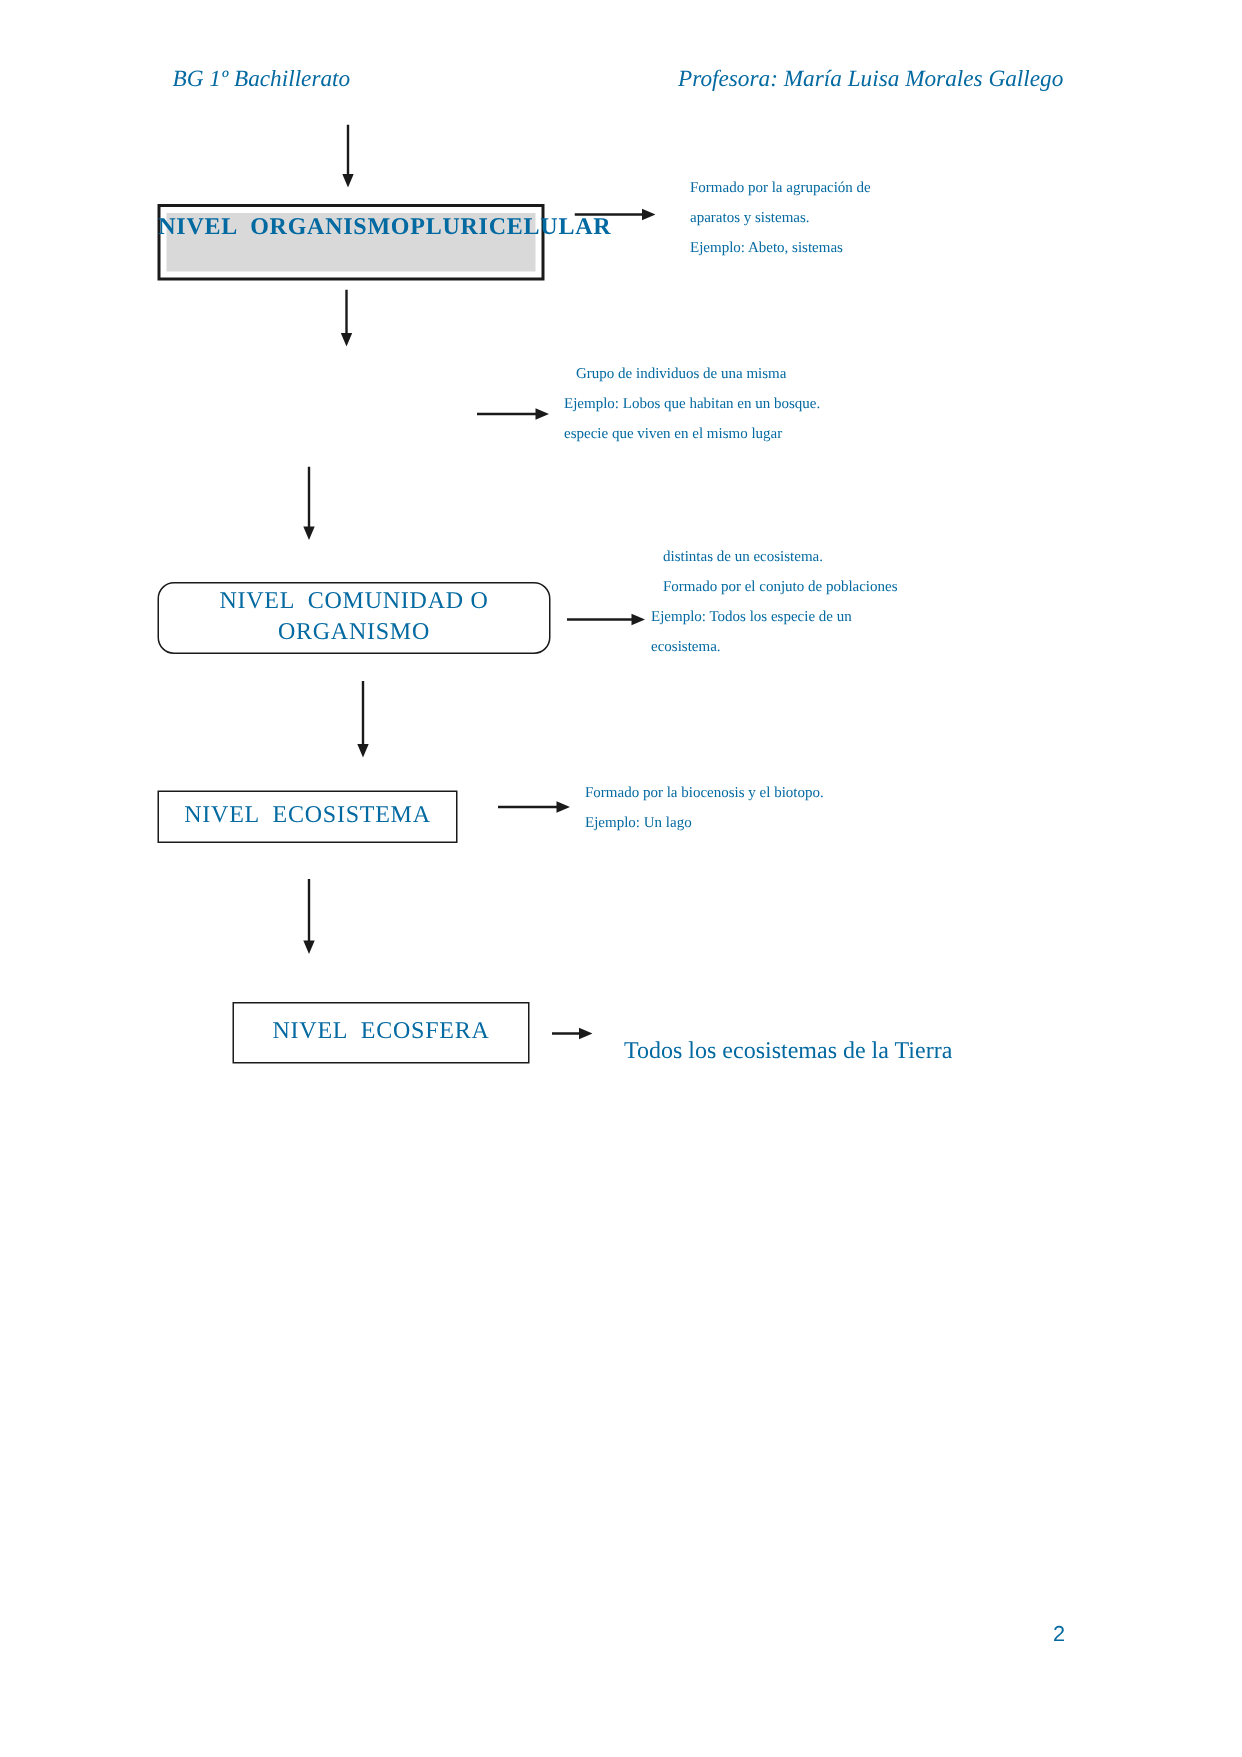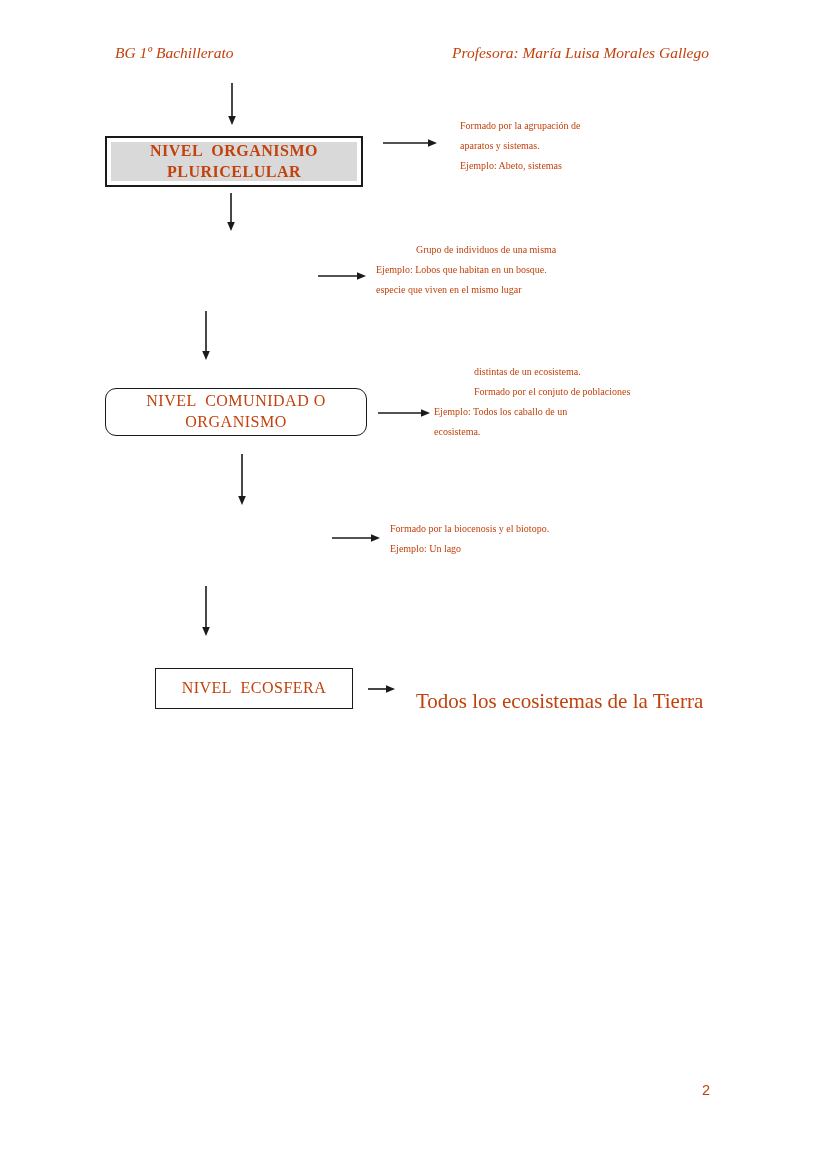--- a/index.html
+++ b/index.html
@@ -2,21 +2,21 @@
 <html><head>
 <meta charset="utf-8">
 <style>
   html, body { margin: 0; padding: 0; background: #ffffff; }
   .page {
     position: relative;
     width: 828px;
     height: 1171px;
     background: #ffffff;
     font-family: "Liberation Serif", serif;
-    color: #c2410c;
+    color: #0369a1;
     overflow: hidden;
   }
   .hdr {
     position: absolute;
     font-style: italic;
     font-size: 15.5px;
     white-space: nowrap;
   }
   .arrow { position: absolute; }
   .box {
@@ -29,38 +29,38 @@
     justify-content: center;
     text-align: center;
     box-sizing: content-box;
   }
   .box-shaded { border-width: 2px; }
   .box-inner {
     position: absolute;
     inset: 4px;
     background: #d9d9d9;
     display: flex;
-    flex-direction: column;
-    align-items: center;
+    align-items: flex-start;
     justify-content: center;
+    padding-left: 45px;
   }
   .box-label {
     font-size: 16px;
     letter-spacing: 0.5px;
     white-space: pre;
     line-height: 1.3;
   }
   .bold { font-weight: bold; }
   .desc {
     position: absolute;
     font-size: 10px;
     line-height: 20px;
     white-space: nowrap;
   }
-  .indent { padding-left: 8px; margin-left: 32px; }
+  .indent { padding-left: 8px; }
   .ej { }
   .pagenum {
     position: absolute;
     font-family: "Liberation Sans", sans-serif;
     font-size: 14.5px;
   }
   svg line { stroke: #1a1a1a; stroke-width: 1.6; }
   svg polygon { fill: #1a1a1a; }
 </style>
 </head>
@@ -122,29 +122,32 @@
   </div>
 
   <svg class="arrow" style="left:378px; top:407px;" width="52" height="12">
     <line x1="0" y1="6" x2="44" y2="6"></line>
       <polygon points="52,6 43,2.2 43,9.8"></polygon>
   </svg>
 
   <div class="desc" style="left:434px; top:362px;">
     <div class="indent">distintas de un ecosistema.</div>
     <div class="indent">Formado por el conjuto de poblaciones</div>
-    <div><span class="ej">Ejemplo</span><span>: Todos los caballo de un</span></div>
+    <div><span class="ej">Ejemplo</span><span>: Todos los especie de un</span></div>
     <div>ecosistema.</div>
   </div>
 
   <svg class="arrow" style="left:236px; top:454px;" width="12" height="51">
     <line x1="6" y1="0" x2="6" y2="43"></line>
       <polygon points="6,51 2.2,42 9.8,42"></polygon>
   </svg>
 
+  <div class="box" style="left:105px; top:527px; width:198px; height:33px;">
+    <div class="box-label">NIVEL  ECOSISTEMA</div>
+  </div>
 
   <svg class="arrow" style="left:332px; top:532px;" width="48" height="12">
     <line x1="0" y1="6" x2="40" y2="6"></line>
       <polygon points="48,6 39,2.2 39,9.8"></polygon>
   </svg>
 
   <div class="desc" style="left:390px; top:519px;">
     <div>Formado por la biocenosis y el biotopo.</div>
     <div><span class="ej">Ejemplo</span><span>: Un lago</span></div>
   </div>
@@ -156,19 +159,19 @@
 
   <div class="box" style="left:155px; top:668px; width:196px; height:39px;">
     <div class="box-label">NIVEL  ECOSFERA</div>
   </div>
 
   <svg class="arrow" style="left:368px; top:683px;" width="27" height="12">
     <line x1="0" y1="6" x2="19" y2="6"></line>
       <polygon points="27,6 18,2.2 18,9.8"></polygon>
   </svg>
 
-  <div class="desc" style="left:416px; top:691px; font-size:21px;">
+  <div class="desc" style="left:416px; top:691px; font-size:16px;">
     <div>Todos los ecosistemas de la Tierra</div>
   </div>
 
   <div class="pagenum" style="left:702px; top:1082px;">2</div>
 
 </div>
 
 </body></html>

